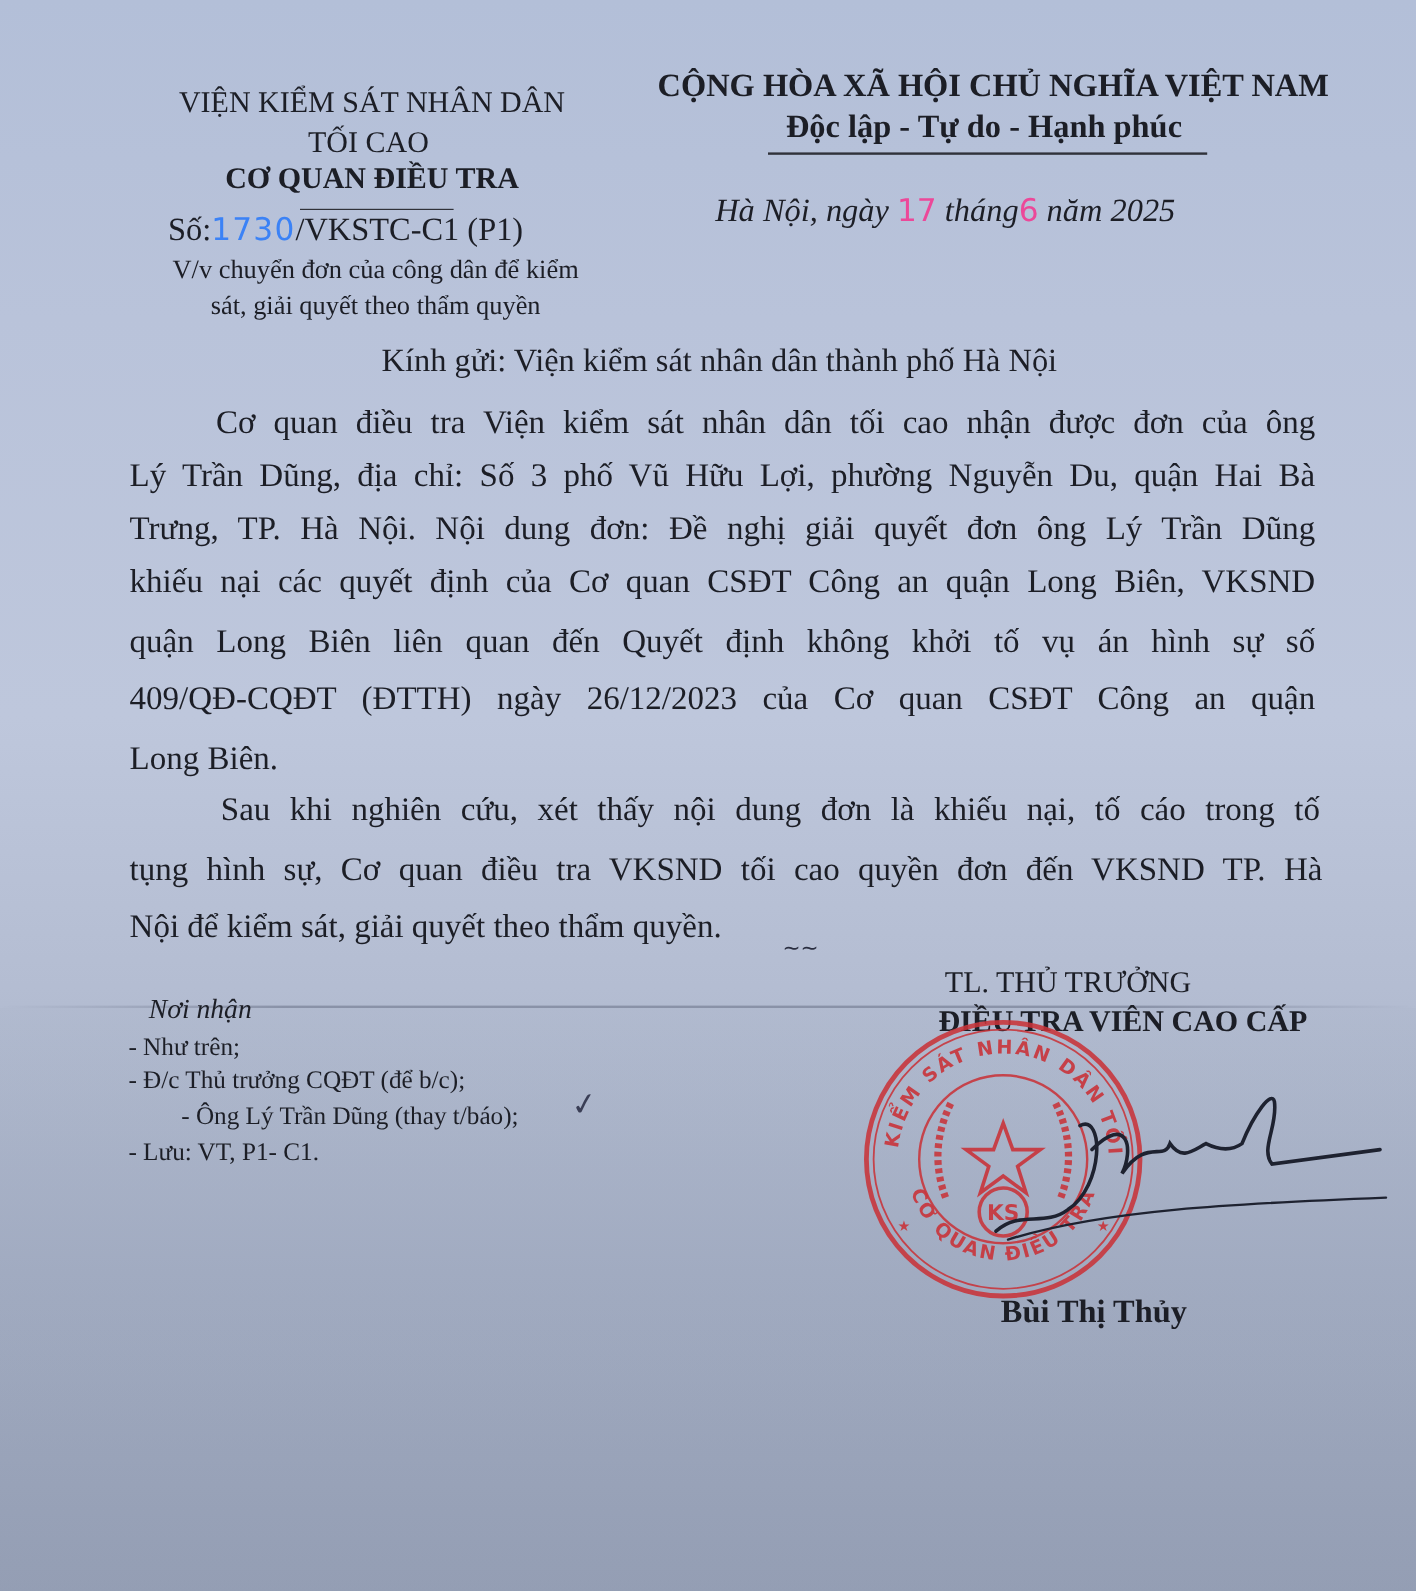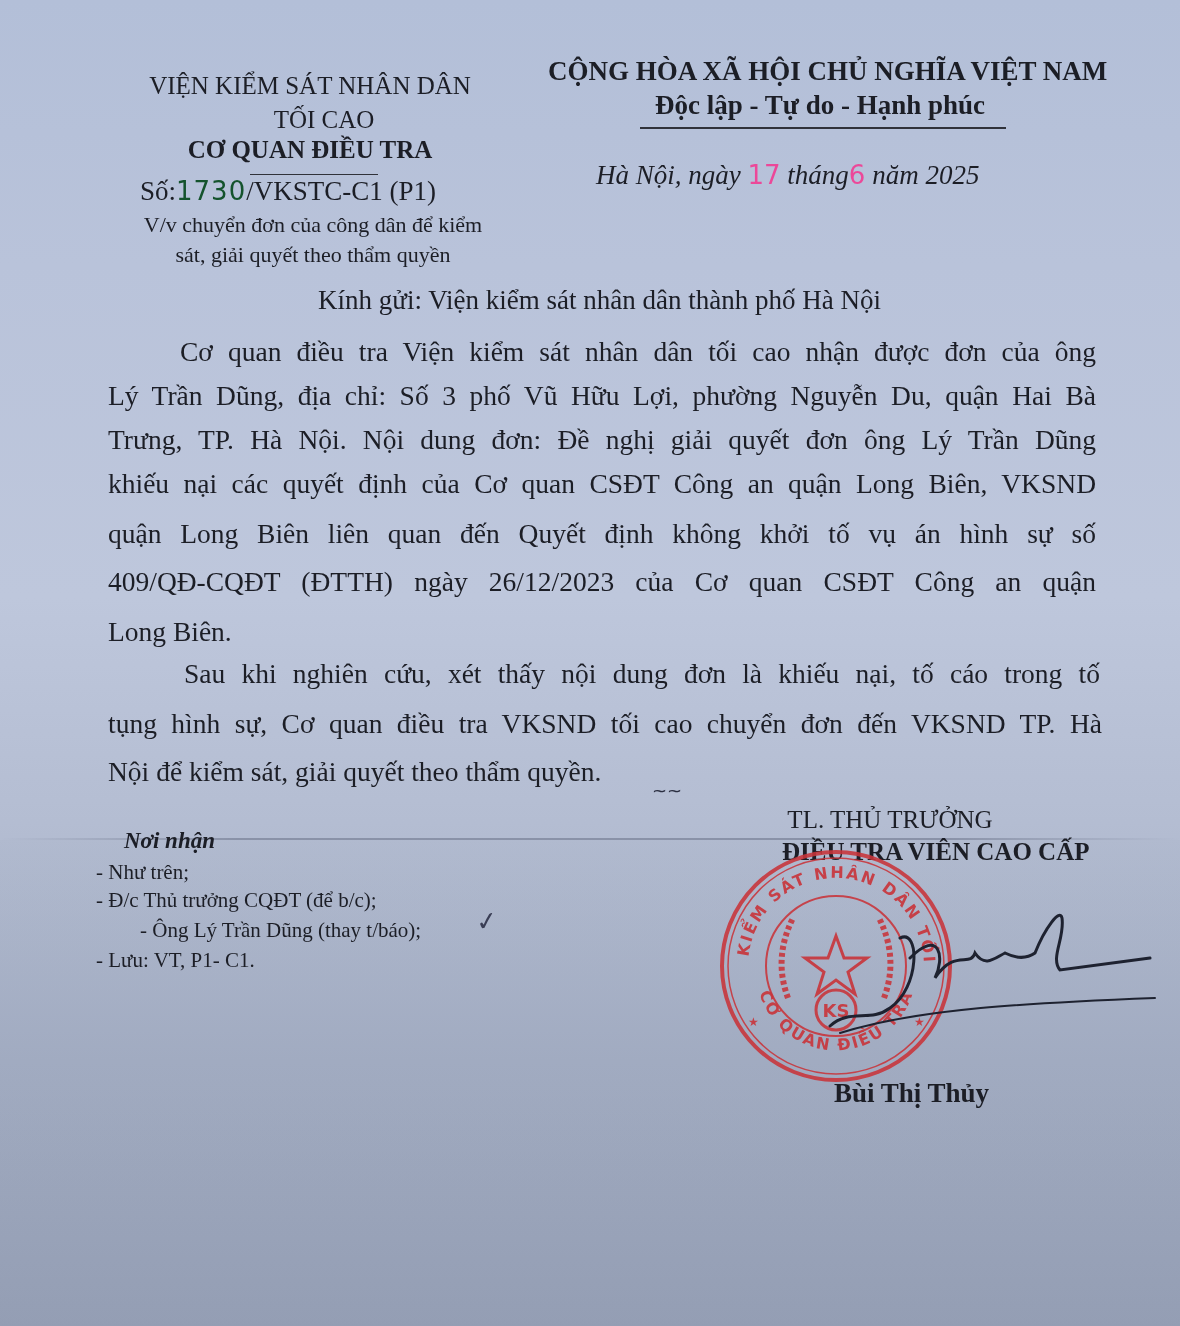--- a/index.html
+++ b/index.html
@@ -15,45 +15,45 @@
     }
     .lower-shade {
       position: absolute; left: 0; top: 840px; width: 1180px; height: 486px;
       background: linear-gradient(180deg, rgba(170,180,200,0.25), rgba(140,150,172,0.35));
       pointer-events: none;
     }
     .abs { position: absolute; white-space: nowrap; }
 
     
     .org-l1 { left: 110px; top: 72px; width: 400px; font-size: 25px; text-align: center; }
-    .org-l2 { left: 124px; top: 106px; width: 400px; font-size: 25px; text-align: center; }
+    .org-l2 { left: 107px; top: 106px; width: 400px; font-size: 25px; text-align: center; }
     .org-l3 { left: 110px; top: 136px; width: 400px; font-size: 25px; font-weight: bold; text-align: center; }
     .org-rule { left: 250px; top: 174px; width: 128px; height: 1px; background: #30323a; }
     .docno { left: 140px; top: 176px; font-size: 27px; }
-    .docno .hand { font-family: "DejaVu Sans", sans-serif; font-size: 26px; color: #14532d; letter-spacing: 1px; }
+    .docno .hand { font-family: "DejaVu Sans", sans-serif; font-size: 26px; color: #3b82f6; letter-spacing: 1px; }
     .subject-1 { left: 108px; top: 212px; width: 410px; font-size: 22px; text-align: center; }
     .subject-2 { left: 108px; top: 242px; width: 410px; font-size: 22px; text-align: center; }
 
     
     .nation { left: 548px; top: 56px; width: 548px; font-size: 27px; font-weight: bold; text-align: center; }
     .motto { left: 630px; top: 90px; width: 380px; font-size: 27px; font-weight: bold; text-align: center; }
     .motto-rule { left: 640px; top: 127px; width: 366px; height: 2px; background: #30323a; }
     .dateline { left: 596px; top: 160px; font-size: 27px; font-style: italic; }
     .dateline .hand { font-family: "DejaVu Sans", sans-serif; font-style: normal; color: #ec4899; font-size: 26px; }
 
     
     .addressee { left: 318px; top: 285px; font-size: 27px; }
 
     
     .body-line { left: 108px; font-size: 27.5px; width: 988px; text-align: justify; text-align-last: justify; }
     .body-line.last { text-align-last: left; }
 
     
-    .recv-title { left: 124px; top: 828px; font-size: 23px; font-weight: bold; font-style: italic; }
-    .recv-item { left: 96px; font-size: 21px; }
+    .recv-title { left: 124px; top: 828px; font-size: 23px; font-weight: normal; font-style: italic; }
+    .recv-item { left: 107px; font-size: 21px; }
     .checkmark { left: 476px; top: 906px; font-family: "DejaVu Sans", sans-serif; font-size: 26px; color: #3a3e55; transform: rotate(-8deg); }
 
     
     .sig-title1 { left: 760px; top: 806px; width: 380px; font-size: 25px; font-weight: normal; text-align: center; margin-left: -60px; }
     .sig-title2 { left: 782px; top: 838px; font-size: 25px; font-weight: bold; }
     .signer { left: 834px; top: 1078px; font-size: 27px; font-weight: bold; }
     .stamp { position: absolute; left: 718px; top: 848px; width: 236px; height: 236px; }
     .signature { position: absolute; left: 770px; top: 898px; width: 400px; height: 140px; }
     .flourish { left: 652px; top: 780px; font-family: "DejaVu Sans", sans-serif; font-size: 18px; color: #2a2e40; font-style: italic; }
   </style>
@@ -87,21 +87,21 @@
 
 <div class="abs body-line" style="top:336px; left:180px; width:916px;">Cơ quan điều tra Viện kiểm sát nhân dân tối cao nhận được đơn của ông</div>
 <div class="abs body-line" style="top:380px;">Lý Trần Dũng, địa chỉ: Số 3 phố Vũ Hữu Lợi, phường Nguyễn Du, quận Hai Bà</div>
 <div class="abs body-line" style="top:424px;">Trưng, TP. Hà Nội. Nội dung đơn: Đề nghị giải quyết đơn ông Lý Trần Dũng</div>
 <div class="abs body-line" style="top:468px;">khiếu nại các quyết định của Cơ quan CSĐT Công an quận Long Biên, VKSND</div>
 <div class="abs body-line" style="top:518px;">quận Long Biên liên quan đến Quyết định không khởi tố vụ án hình sự số</div>
 <div class="abs body-line" style="top:566px;">409/QĐ-CQĐT (ĐTTH) ngày 26/12/2023 của Cơ quan CSĐT Công an quận</div>
 <div class="abs body-line last" style="top:616px;">Long Biên.</div>
 
 <div class="abs body-line" style="top:658px; left:184px; width:916px;">Sau khi nghiên cứu, xét thấy nội dung đơn là khiếu nại, tố cáo trong tố</div>
-<div class="abs body-line" style="top:708px; width:994px;">tụng hình sự, Cơ quan điều tra VKSND tối cao chuyển đơn đến VKSND TP. Hà</div>
+<div class="abs body-line" style="top:708px; width:994px;">tụng hình sự, Cơ quan điều tra VKSND tối cao quyền đơn đến VKSND TP. Hà</div>
 <div class="abs body-line last" style="top:756px;">Nội để kiểm sát, giải quyết theo thẩm quyền.</div>
 <div class="abs flourish">~~</div>
 
 <div class="abs recv-title">Nơi nhận</div>
 <div class="abs recv-item" style="top:860px;">- Như trên;</div>
 <div class="abs recv-item" style="top:888px;text-align:center;">- Đ/c Thủ trưởng CQĐT (để b/c);</div>
 <div class="abs recv-item" style="top:918px;margin-left:44px;">- Ông Lý Trần Dũng (thay t/báo);</div>
 <div class="abs recv-item" style="top:948px;">- Lưu: VT, P1- C1.</div>
 <div class="abs checkmark">✓</div>
 

